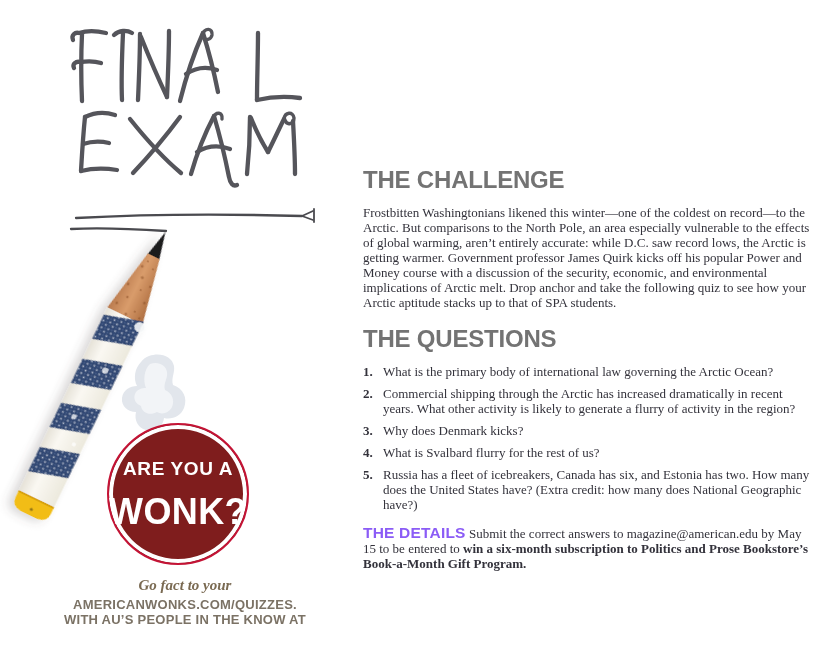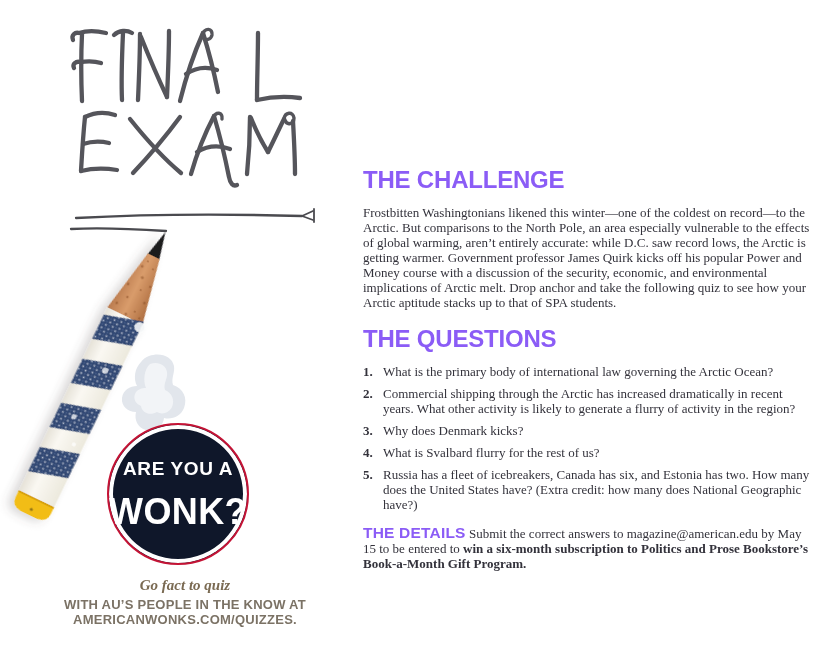--- a/index.html
+++ b/index.html
@@ -6,42 +6,42 @@
   .page {
     position:relative; width:815px; height:646px; background:#ffffff;
     overflow:hidden; font-family:"Liberation Sans", sans-serif;
   }
   svg.art { position:absolute; left:0; top:0; }
 
   
   .badge {
     position:absolute; left:107px; top:423px; width:142px; height:142px;
     box-sizing:border-box; border-radius:50%;
-    background:#0f172a; border:2px solid #C41335;
+    background:#7f1d1d; border:2px solid #C41335;
     box-shadow: inset 0 0 0 4px #ffffff;
     display:flex; flex-direction:column; align-items:center; justify-content:center;
     color:#fff; text-align:center;
   }
   .badge-line1 { font-weight:700; font-size:19px; line-height:1; letter-spacing:.6px; }
   .badge-line2 { font-weight:700; font-size:36px; line-height:1; letter-spacing:.4px; margin-top:16px; }
 
   
   .footer { position:absolute; left:30px; top:576px; width:310px; text-align:center; }
   .tagline {
     font-family:"Liberation Serif", serif; font-style:italic; font-weight:700;
     font-size:15px; line-height:1.2; color:#7A6A52; margin:0 0 3px;
   }
   .footer-caps {
     font-weight:700; font-size:13px; line-height:1.18; color:#7B7265; letter-spacing:.25px;
   }
 
   
   .col-right { position:absolute; left:363px; top:167px; width:450px; color:#33323B; }
   .kicker {
-    color:#8b5cf6; font-weight:800; font-size:24px; line-height:26px;
+    color:#737373; font-weight:800; font-size:24px; line-height:26px;
     letter-spacing:-0.2px; margin:0 0 12px;
   }
   .serif { font-family:"Liberation Serif", serif; font-size:13px; line-height:15px; }
   .challenge-body { margin:0 0 16px; }
   ol.questions { list-style:none; margin:2px 0 10px; padding:0; }
   ol.questions li { display:flex; margin:0 0 7px; }
   ol.questions li:last-child { margin-bottom:13px; }
   .qnum { flex:0 0 20px; font-weight:700; }
   .details-para { margin:0 0 9px; }
   .details-label {
@@ -182,23 +182,23 @@
       <circle cx="0" cy="307" r="1.6" fill="#6B5713" opacity="0.7"></circle>
     </g>
   </svg>
 
   <div class="badge">
     <span class="badge-line1">ARE YOU A</span>
     <span class="badge-line2">WONK?</span>
   </div>
 
   <div class="footer">
-    <div class="tagline">Go fact to quiz</div>
+    <div class="tagline">Go fact to your</div>
+    <div class="footer-caps">AMERICANWONKS.COM/QUIZZES.</div>
     <div class="footer-caps">WITH AU’S PEOPLE IN THE KNOW AT</div>
-    <div class="footer-caps">AMERICANWONKS.COM/QUIZZES.</div>
   </div>
 
   <div class="col-right">
 
     <h1 class="kicker">THE CHALLENGE</h1>
     <p class="serif challenge-body">Frostbitten Washingtonians likened this winter—one of the coldest on record—to the Arctic. But comparisons to the North Pole, an area especially vulnerable to the effects of global warming, aren’t entirely accurate: while D.C. saw record lows, the Arctic is getting warmer. Government professor James Quirk kicks off his popular Power and Money course with a discussion of the security, economic, and environmental implications of Arctic melt. Drop anchor and take the following quiz to see how your Arctic aptitude stacks up to that of SPA students.</p>
 
     <h1 class="kicker">THE QUESTIONS</h1>
     <ol class="questions serif">
       <li>

